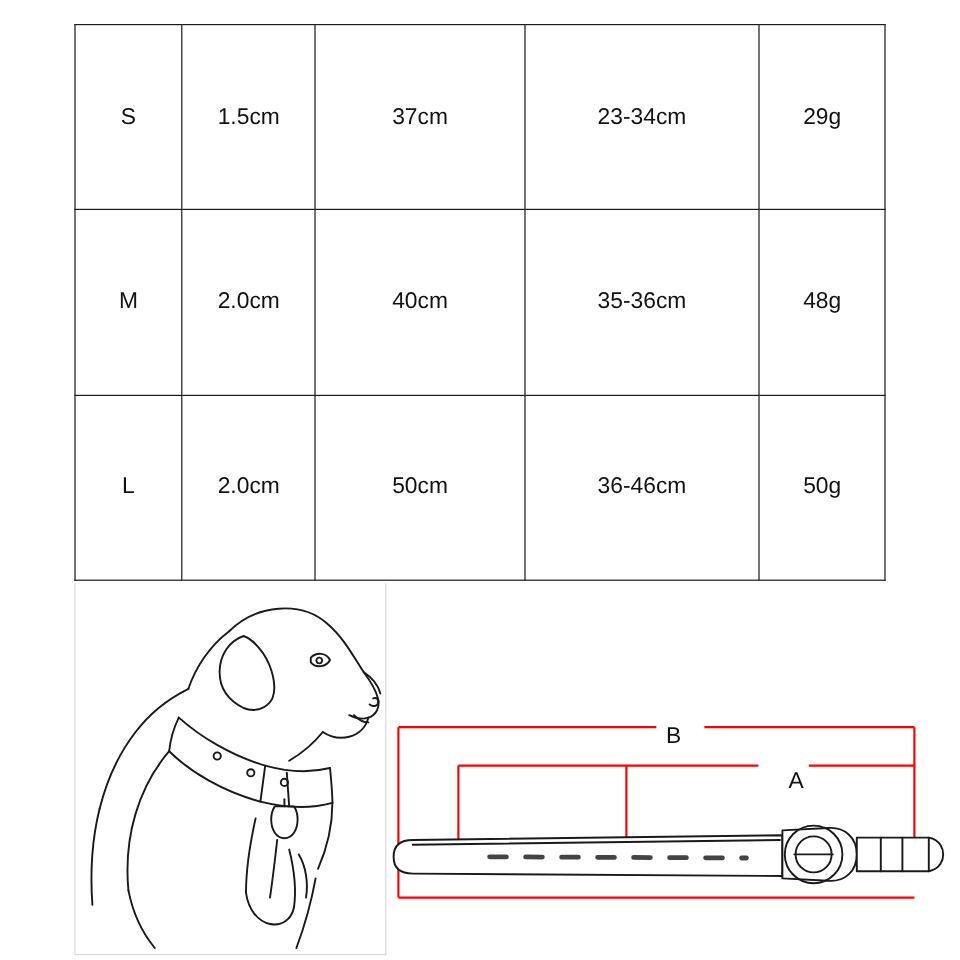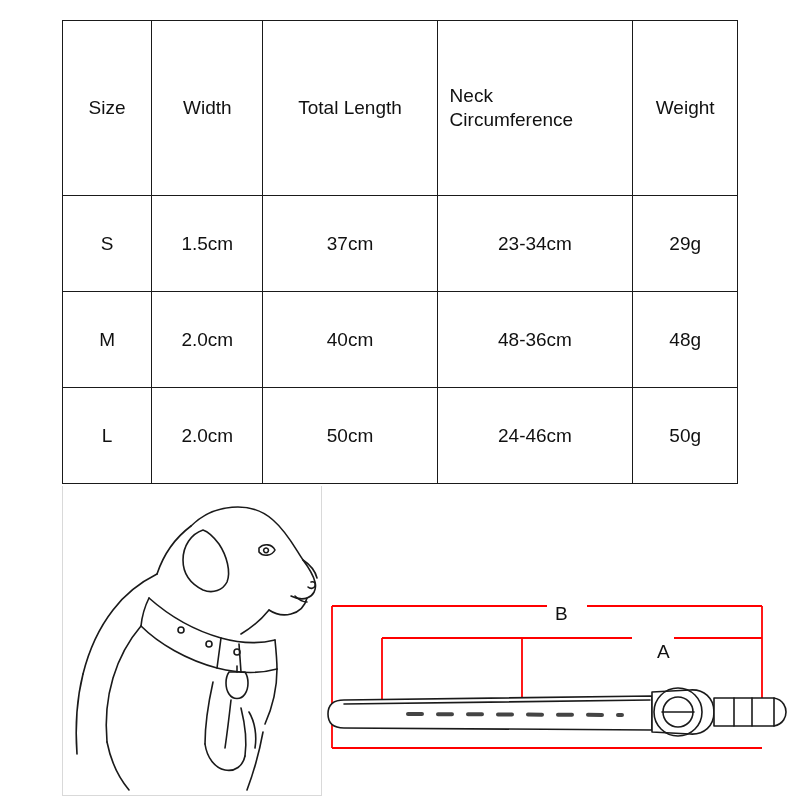--- a/index.html
+++ b/index.html
@@ -103,55 +103,43 @@
 <div class="size-table-wrap">
   <table class="size-table">
     <colgroup>
       <col class="c0">
         <col class="c1">
         <col class="c2">
         <col class="c3">
         <col class="c4">
     </colgroup>
     <tbody>
-      <tr class="header-row">
-        <td>Size</td>
-        <td>Width</td>
-        <td>Total Length</td>
-        <td>
-          <span class="hdr-neck">
-            <span>Neck</span>
-            <span>Circumference</span>
-          </span>
-        </td>
-        <td>Weight</td>
-      </tr>
 
 
       <tr>
         <td>S</td>
         <td>1.5cm</td>
         <td>37cm</td>
         <td>23-34cm</td>
         <td>29g</td>
       </tr>
 
       <tr>
         <td>M</td>
         <td>2.0cm</td>
         <td>40cm</td>
-        <td>48-36cm</td>
+        <td>35-36cm</td>
         <td>48g</td>
       </tr>
 
       <tr>
         <td>L</td>
         <td>2.0cm</td>
         <td>50cm</td>
-        <td>24-46cm</td>
+        <td>36-46cm</td>
         <td>50g</td>
       </tr>
     </tbody>
   </table>
 </div>
 
 <div class="lower">
 
   <div class="dog-panel">
     <svg width="258" height="308" viewBox="0 0 258 308">

